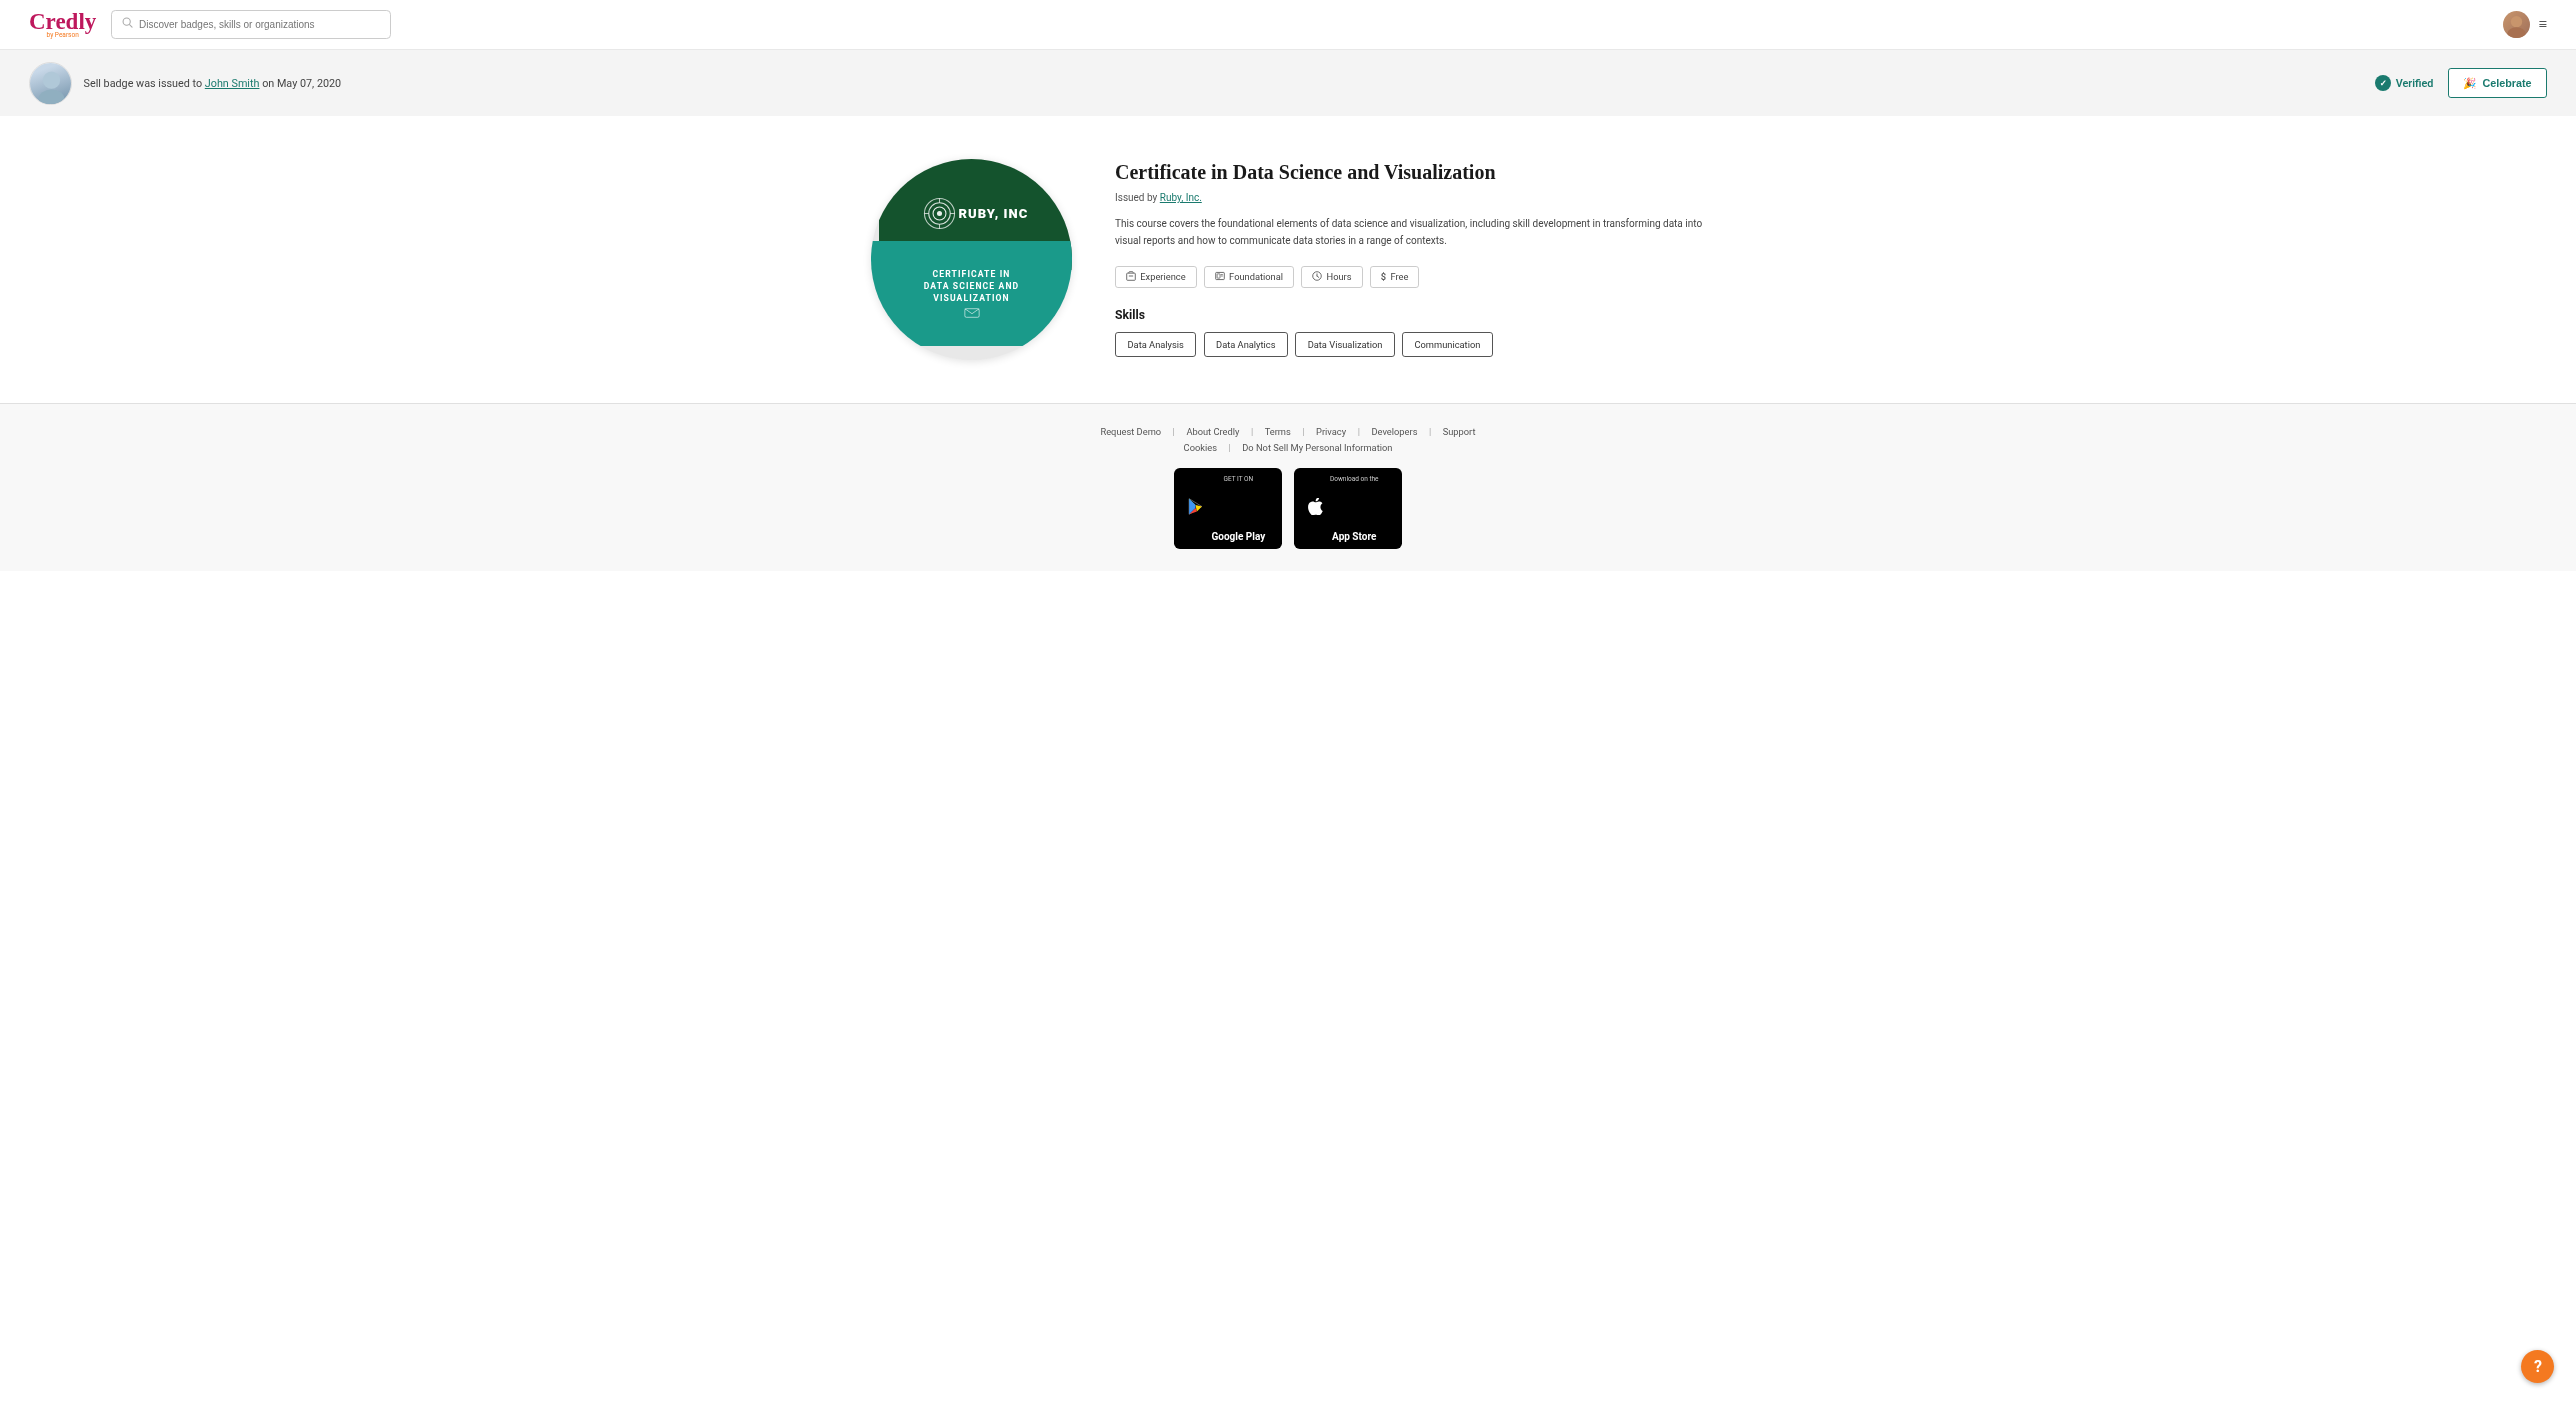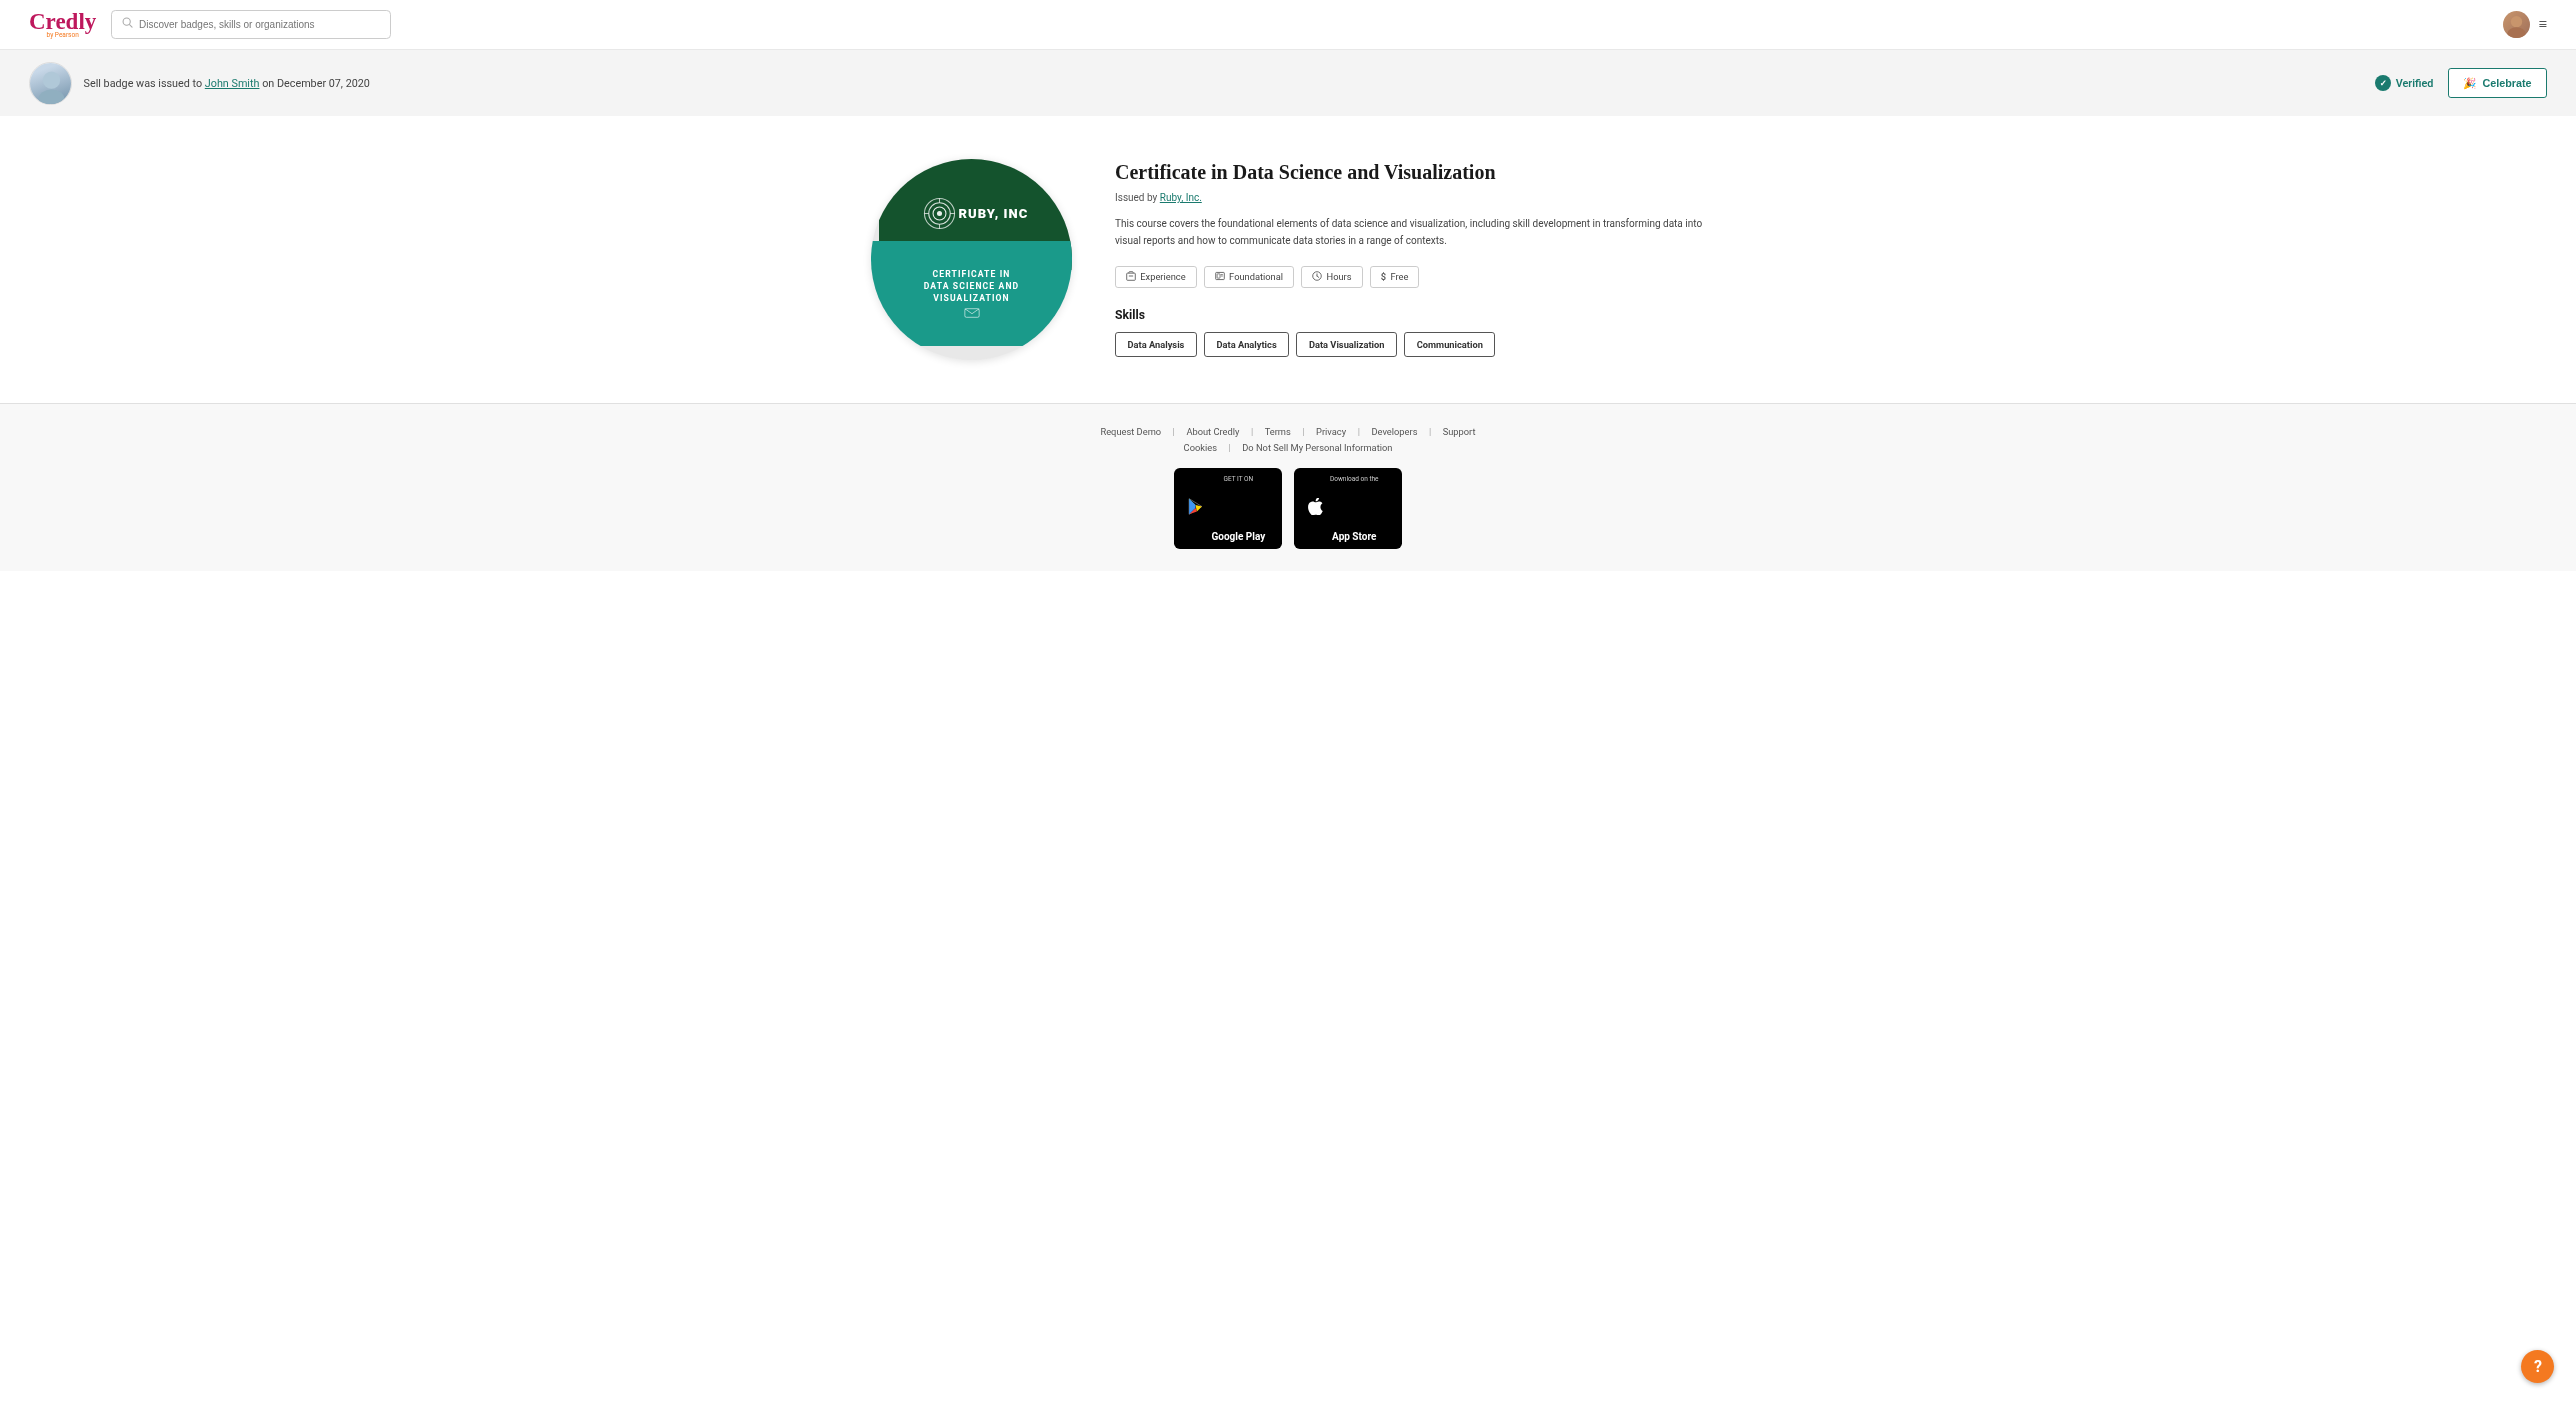--- a/index.html
+++ b/index.html
@@ -127,21 +127,21 @@
       padding: 4.3px 10px; font-size: 9.3px; color: #444; background: #fff;
     }
     .tag-icon { font-size: 10px; color: #555; }
 
     
     .skills-section { }
     .skills-title { font-size: 12.2px; font-weight: 700; color: #1a1a1a; margin-bottom: 10px; }
     .skills-list { display: flex; gap: 7.2px; flex-wrap: wrap; }
     .skill-tag {
       border: 0.7px solid #555; border-radius: 2.9px;
-      padding: 5.8px 11.5px; font-size: 9.3px; color: #333; font-weight: 700; background: #fff;
+      padding: 5.8px 11.5px; font-size: 9.3px; color: #333; font-weight: 400; background: #fff;
     }
 
     
     .footer {
       background: #f8f8f8; border-top: 0.7px solid #e0e0e0;
       padding: 21.6px 29px; text-align: center;
     }
     .footer-links { display: flex; justify-content: center; gap: 11.5px; margin-bottom: 5.8px; flex-wrap: wrap; }
     .footer-link { font-size: 9.3px; color: #555; text-decoration: none; cursor: pointer; }
     .footer-sep { color: #aaa; font-size: 9.3px; }
@@ -204,21 +204,21 @@
     <div class="profile-avatar">
       <div class="profile-avatar-inner">
         <svg width="43" height="43" viewBox="0 0 60 60">
           <circle cx="30" cy="24" r="12" fill="#b0c8d8"></circle>
           <ellipse cx="30" cy="50" rx="18" ry="13" fill="#90afc0"></ellipse>
           <rect x="0" y="0" width="60" height="60" rx="30" fill="none"></rect>
         </svg>
       </div>
     </div>
     <div class="issued-text">
-      <span>Sell badge was issued to </span><span class="issued-link">John Smith</span><span> on December 07, 2020</span>
+      <span>Sell badge was issued to </span><span class="issued-link">John Smith</span><span> on May 07, 2020</span>
     </div>
   </div>
   <div class="issued-right">
     <div class="verified-badge">
       <div class="verified-check">✓</div>
       <span>Verified</span>
     </div>
     <button class="celebrate-btn">
       <span>🎉</span>
       <span>Celebrate</span>

